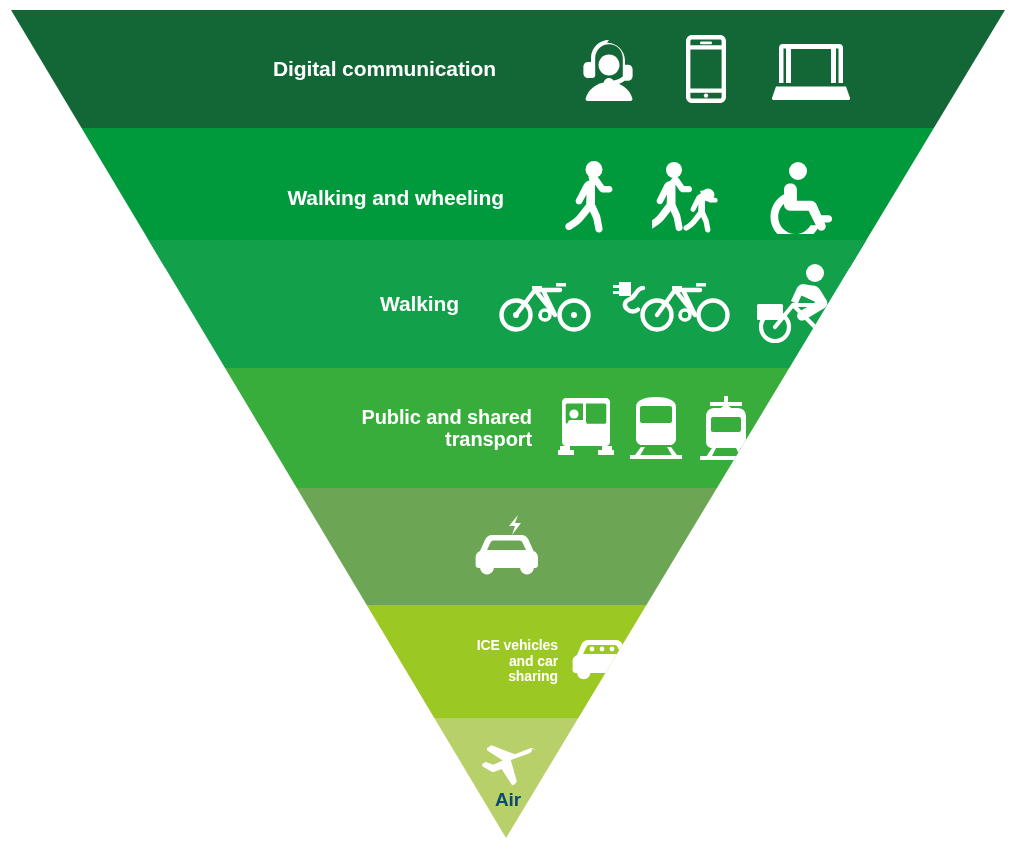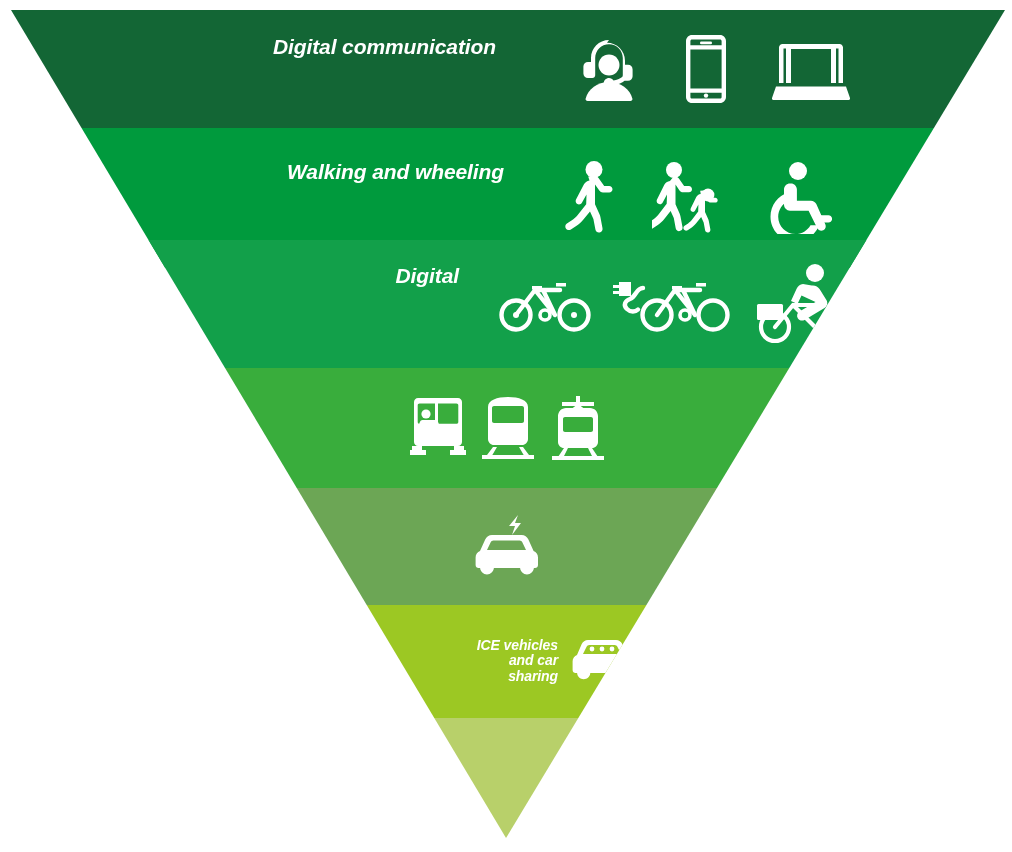--- a/index.html
+++ b/index.html
@@ -33,25 +33,24 @@
     position: absolute;
     left: 0;
     width: 100%;
     box-sizing: border-box;
     display: flex;
     align-items: center;
     justify-content: center;
   }
   .band-inner {
     display: flex;
-    align-items: flex-start;
+    align-items: center;
     justify-content: center;
     width: 100%;
     gap: 0;
-    font-style: italic;
   }
   .band-label {
     color: #ffffff;
     font-weight: bold;
     line-height: 1.12;
     text-align: right;
     white-space: pre-line;
     letter-spacing: -0.1px;
   }
   .band-icons {
@@ -166,21 +165,21 @@
               <path d="M24.3 30.6C14 33.7 6.5 43.3 6.5 54.7c0 13.8 11.2 25 25 25 10.8 0 20-6.9 23.5-16.5h-8.5c-3 5.3-8.6 8.8-15 8.8-9.5 0-17.3-7.7-17.3-17.3 0-7 4.2-13.1 10.3-15.8l-.2-8.3z"></path>
               <path d="M52.5 60.5h12c2 0 3.6-1.6 3.6-3.6s-1.6-3.6-3.6-3.6h-12v7.2z"></path>
             </svg>
           </span>
         </div>
       </div>
     </div>
 
     <div class="band" id="band-2" style="background: rgb(18, 160, 74);">
       <div class="band-inner">
-        <div class="band-label" style="color: rgb(255, 255, 255);">Digital</div>
+        <div class="band-label" style="color: rgb(255, 255, 255);">Walking</div>
         <div class="band-icons">
 
           <span>
             <svg width="92" height="58" viewBox="0 0 92 58">
               <g fill="none" stroke="#ffffff" stroke-width="4.4">
                 <circle cx="17" cy="40" r="14.5"></circle>
                 <circle cx="75" cy="40" r="14.5"></circle>
                 <path d="M17 40 L36 15 L56 40 M36 15 L61 15 M56 40 L44 15" stroke-linecap="round" stroke-linejoin="round"></path>
               </g>
               <circle cx="46" cy="40" r="5" fill="none" stroke="#ffffff" stroke-width="3.6"></circle>
@@ -221,20 +220,22 @@
               <rect x="4" y="40" width="26" height="16" rx="1.5"></rect>
               <rect x="74" y="40" width="26" height="16" rx="1.5"></rect>
             </svg>
           </span>
         </div>
       </div>
     </div>
 
     <div class="band" id="band-3" style="background: rgb(57, 173, 60);">
       <div class="band-inner">
+        <div class="band-label" style="color: rgb(255, 255, 255);">Public and shared
+transport</div>
         <div class="band-icons">
 
           <span>
             <svg width="56" height="60" viewBox="0 0 56 60">
               <path d="M8 0C5.8 0 4 1.8 4 4v40c0 2.2 1.8 4 4 4h40c2.2 0 4-1.8 4-4V4c0-2.2-1.8-4-4-4H8zm1.5 5.5h37c1 0 1.8.8 1.8 1.8V24c0 1-.8 1.8-1.8 1.8h-37c-1 0-1.8-.8-1.8-1.8V7.3c0-1 .8-1.8 1.8-1.8z"></path>
               <rect x="25" y="4" width="3" height="23"></rect>
               <circle cx="16" cy="16" r="4.6"></circle>
               <path d="M9.5 27c-1.2 0-2.2.8-2.6 1.9L5 34h22l-1.9-5.1c-.4-1.1-1.4-1.9-2.6-1.9H9.5z" transform="translate(3,-5)"></path>
               <circle cx="13" cy="36" r="5.2"></circle>
               <circle cx="43" cy="36" r="5.2"></circle>

